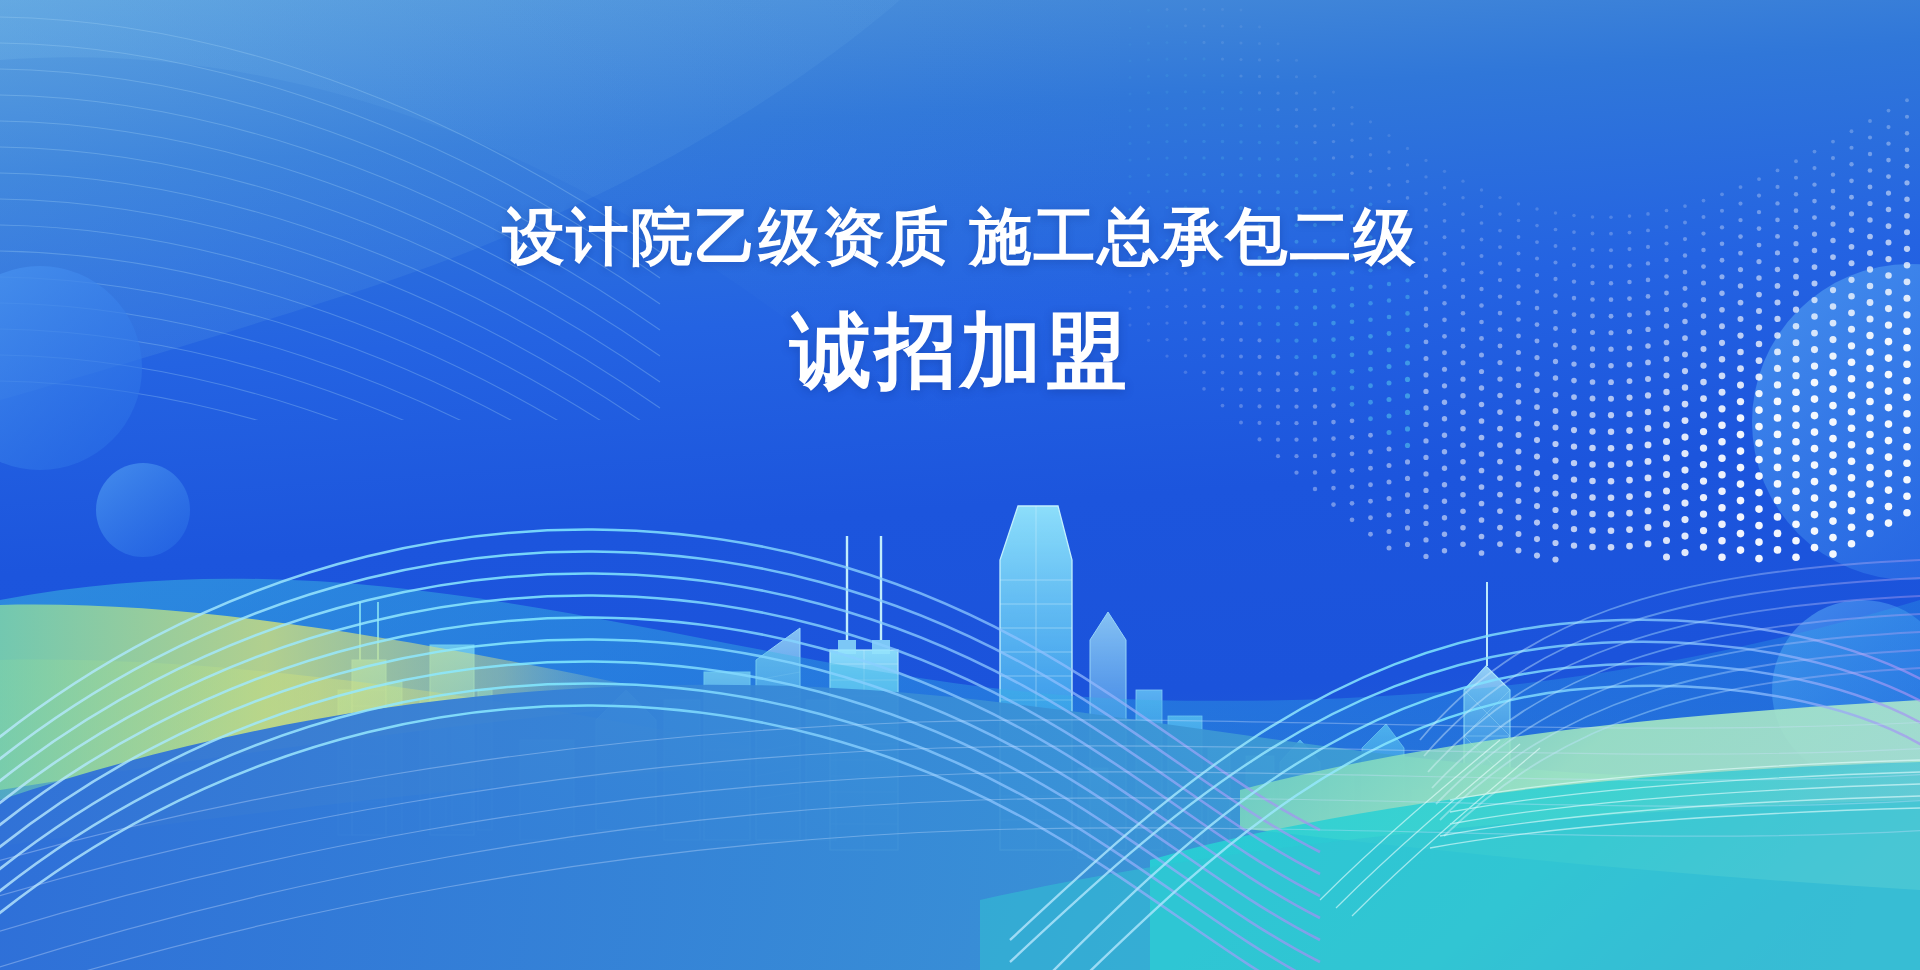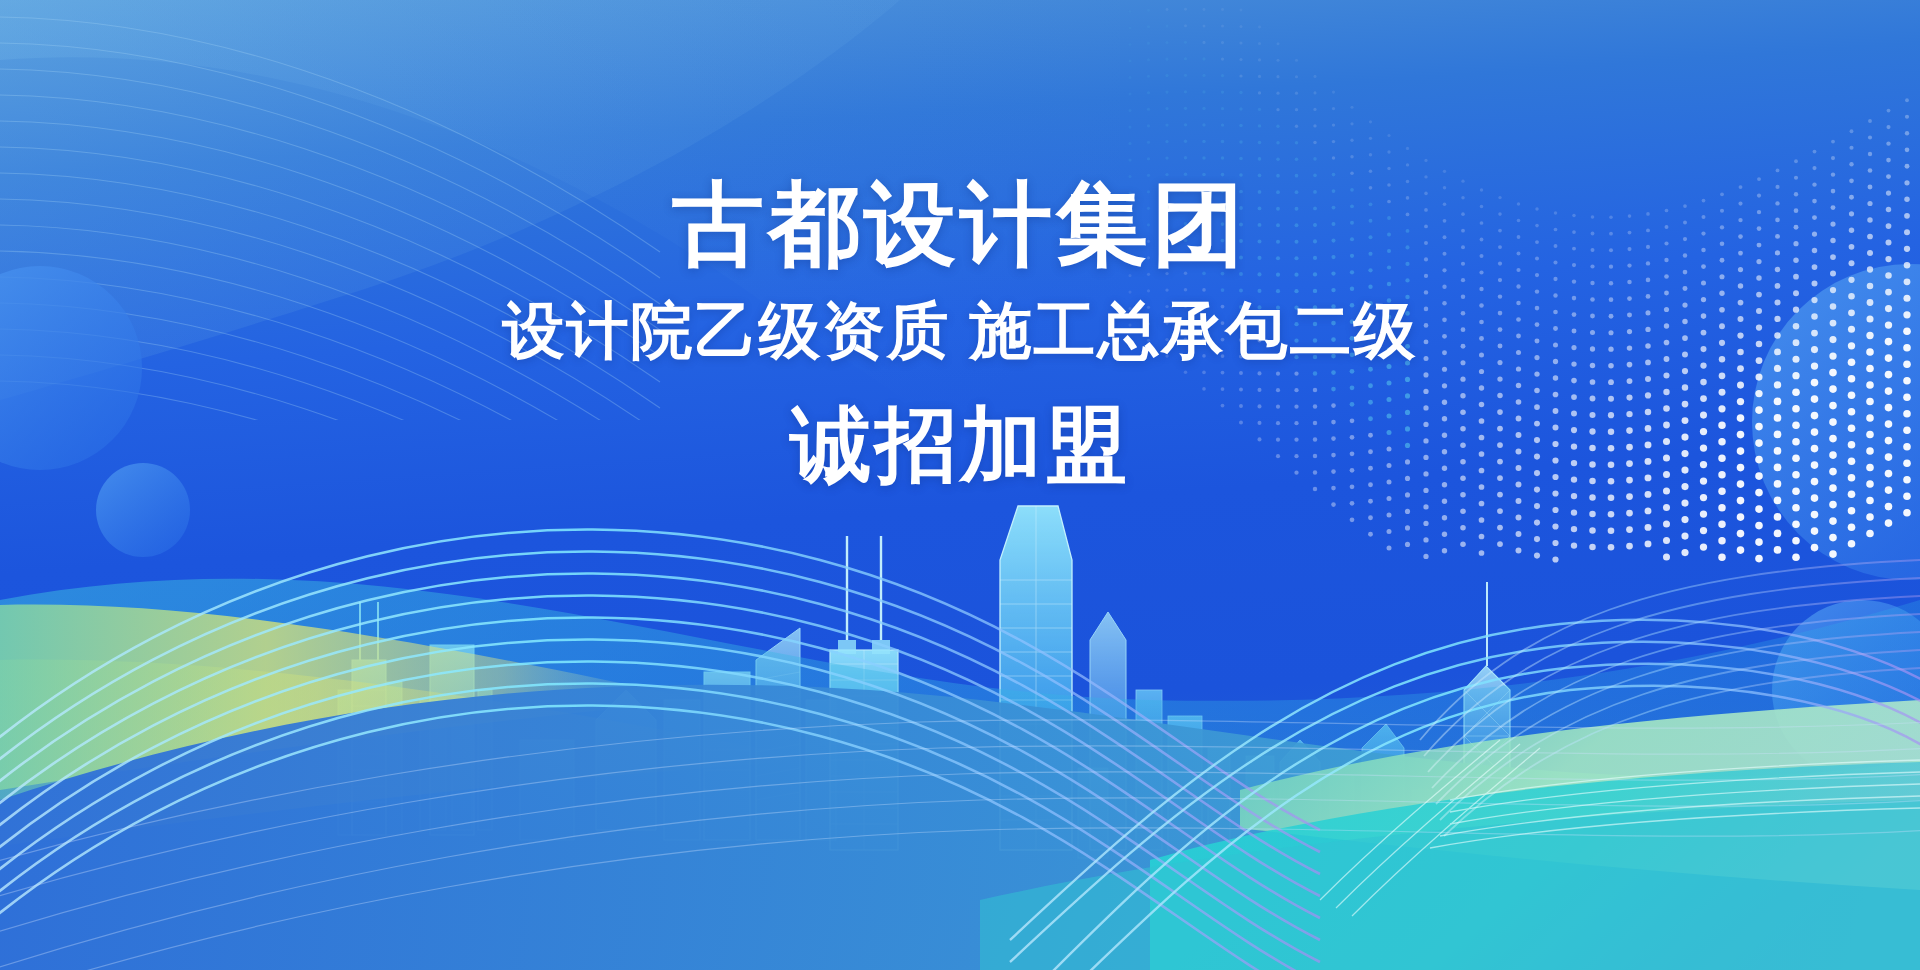--- a/index.html
+++ b/index.html
@@ -1385,18 +1385,17 @@
       </g>
       <path d="M1444,822 L1530,822 L1530,852 L1444,852 Z" fill="url(#bld3)" stroke="#b6f4ff" stroke-width="1"></path>
       <g stroke="#e6feff" stroke-width=".8" opacity=".6">
         <line x1="1444" y1="822" x2="1530" y2="852"></line>
         <line x1="1530" y1="822" x2="1444" y2="852"></line>
       </g>
     </g>
   </svg>
 
   <div class="txtwrap">
-    <div class="t1">古都设计集团</div>
     <div class="t2">设计院乙级资质  施工总承包二级</div>
     <div class="t3">诚招加盟</div>
   </div>
 
 </div>
 
 </body></html>

